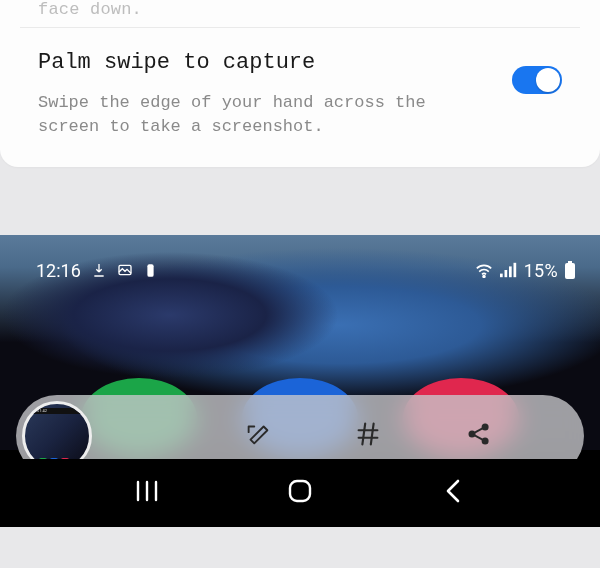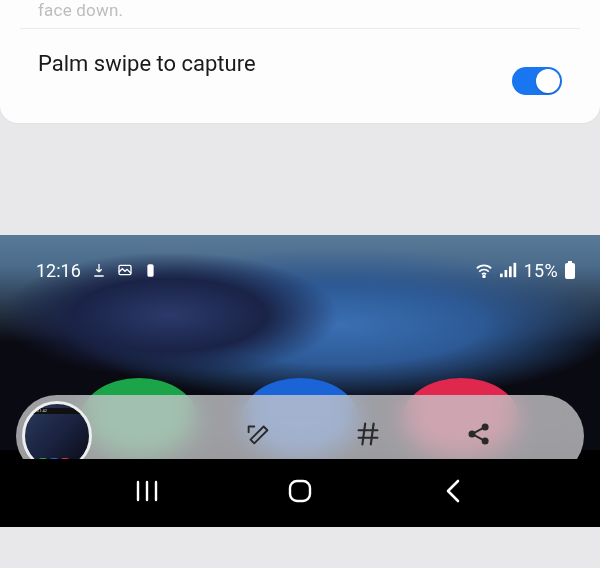--- a/index.html
+++ b/index.html
@@ -11,20 +11,21 @@
     overflow: hidden;
     position: relative;
   }
 
   
   .settings-card {
     background: #fdfdfd;
     border-radius: 0 0 18px 18px;
     padding: 0 0 28px 0;
     box-shadow: 0 1px 2px rgba(0,0,0,0.03);
+    font-family: Liberation Mono, monospace;
   }
   .partial-text {
     color: #bdbdbd;
     font-size: 17px;
     padding: 0 38px 8px 38px;
     letter-spacing: 0.2px;
   }
   .divider {
     height: 1px;
     background: #eaeaea;
@@ -223,20 +224,21 @@
 </style>
 </head>
 <body>
 
 <div class="settings-card">
   <div class="partial-text">face down.</div>
   <div class="divider"></div>
   <div class="setting-row">
     <div class="setting-text">
       <div class="setting-title">Palm swipe to capture</div>
+      <div class="setting-desc">Swipe the edge of your hand across the screen to take a screenshot.</div>
     </div>
     <div class="toggle">
       <div class="toggle-knob"></div>
     </div>
   </div>
 </div>
 
 <div class="phone-area">
   <div class="wallpaper"></div>
 

